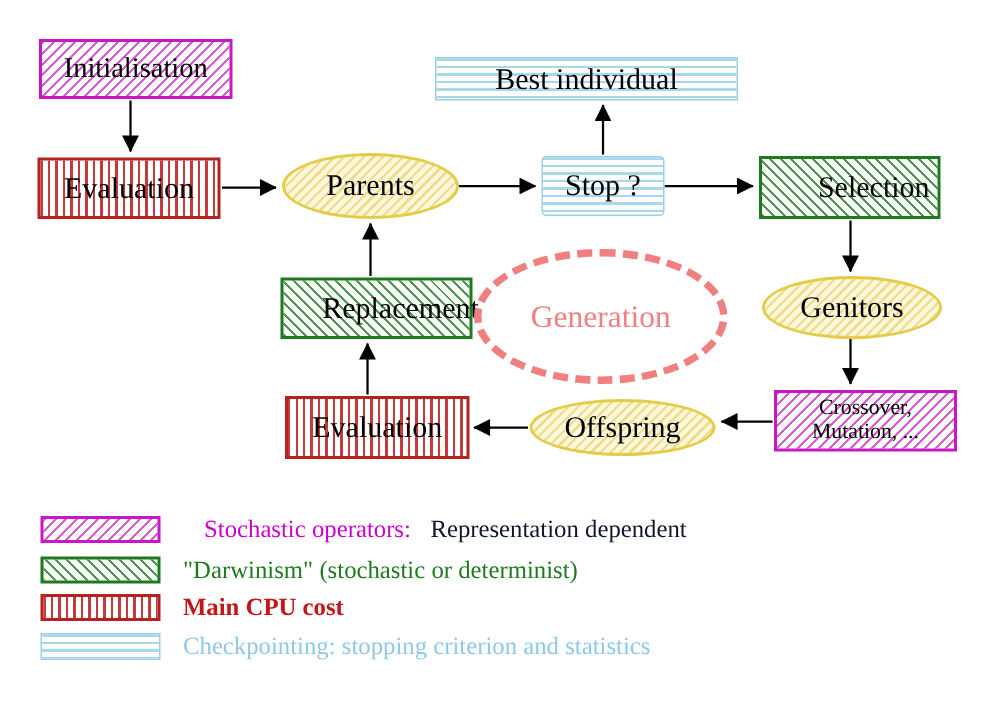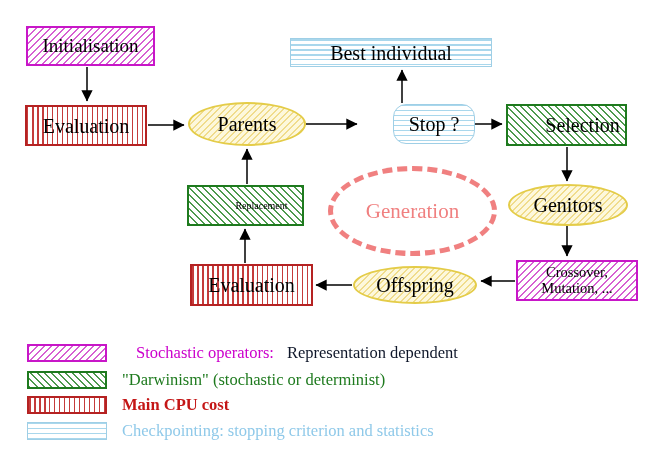--- a/index.html
+++ b/index.html
@@ -28,21 +28,21 @@
   }
   .pat-cyan{
     border:1.5px solid #9fcfe6;background-color:#fff;
     background-image:repeating-linear-gradient(180deg,#a9d7ec 0 1.5px,rgba(255,255,255,0) 1.5px 5px);
   }
   .pat-yellow{
     border:2px solid #e4cc48;background-color:#fdf8dc;
     background-image:repeating-linear-gradient(135deg,#f0dc8c 0 1.6px,rgba(255,255,255,0) 1.6px 4.6px);
   }
   .ellipse{border-radius:50%;}
-  .rounded{border-radius:13px;margin-left:32px;}
+  .rounded{border-radius:3px;}
   .gen-ellipse{
     position:absolute;border:5px dashed #f08080;border-radius:50%;box-sizing:border-box;
     display:flex;align-items:center;justify-content:center;color:#f08080;
   }
   
   .legend-row{position:absolute;left:27px;display:flex;align-items:center;height:18px;}
   .swatch{width:80px;height:18px;box-sizing:border-box;flex:0 0 auto;margin-right:15px;}
   .ltext{font-size:16.5px;white-space:nowrap;}
   .c-magenta{color:#cc00cc;margin-left:14px;}
   .c-gold{color:#0f172a;margin-left:13px;}
@@ -108,25 +108,25 @@
   </div>
 
   <div class="node pat-yellow ellipse" style="left:353px;top:266px;width:124px;height:38px;font-size:20px;">
     <span>Offspring</span>
   </div>
 
   <div class="node pat-red" style="left:190px;top:264px;width:123px;height:42px;font-size:20px;">
     <span>Evaluation</span>
   </div>
 
-  <div class="node pat-green" style="left:187px;top:185px;width:117px;height:41px;font-size:10px;">
+  <div class="node pat-green" style="left:187px;top:185px;width:128px;height:41px;font-size:20px;">
     <span>Replacement</span>
   </div>
 
-  <div class="gen-ellipse" style="left:328px;top:166px;width:169px;height:90px;font-size:21px;">
+  <div class="gen-ellipse" style="left:316px;top:166px;width:169px;height:90px;font-size:21px;">
     <span>Generation</span>
   </div>
 
   <div class="legend-row" style="top:344px;">
     <span class="swatch pat-magenta"></span>
     <span class="ltext c-magenta">Stochastic operators:</span>
     <span class="ltext c-gold">Representation dependent</span>
   </div>
 
   <div class="legend-row" style="top:371px;">

